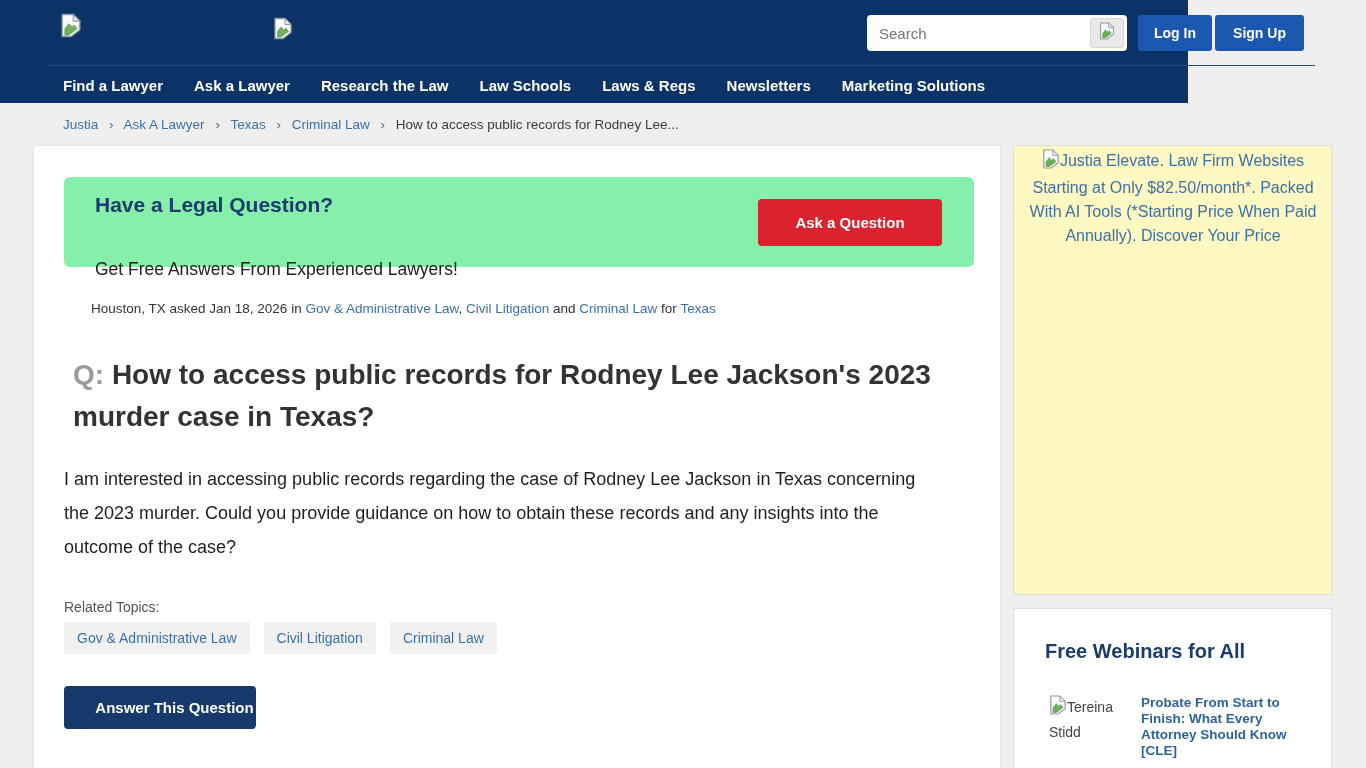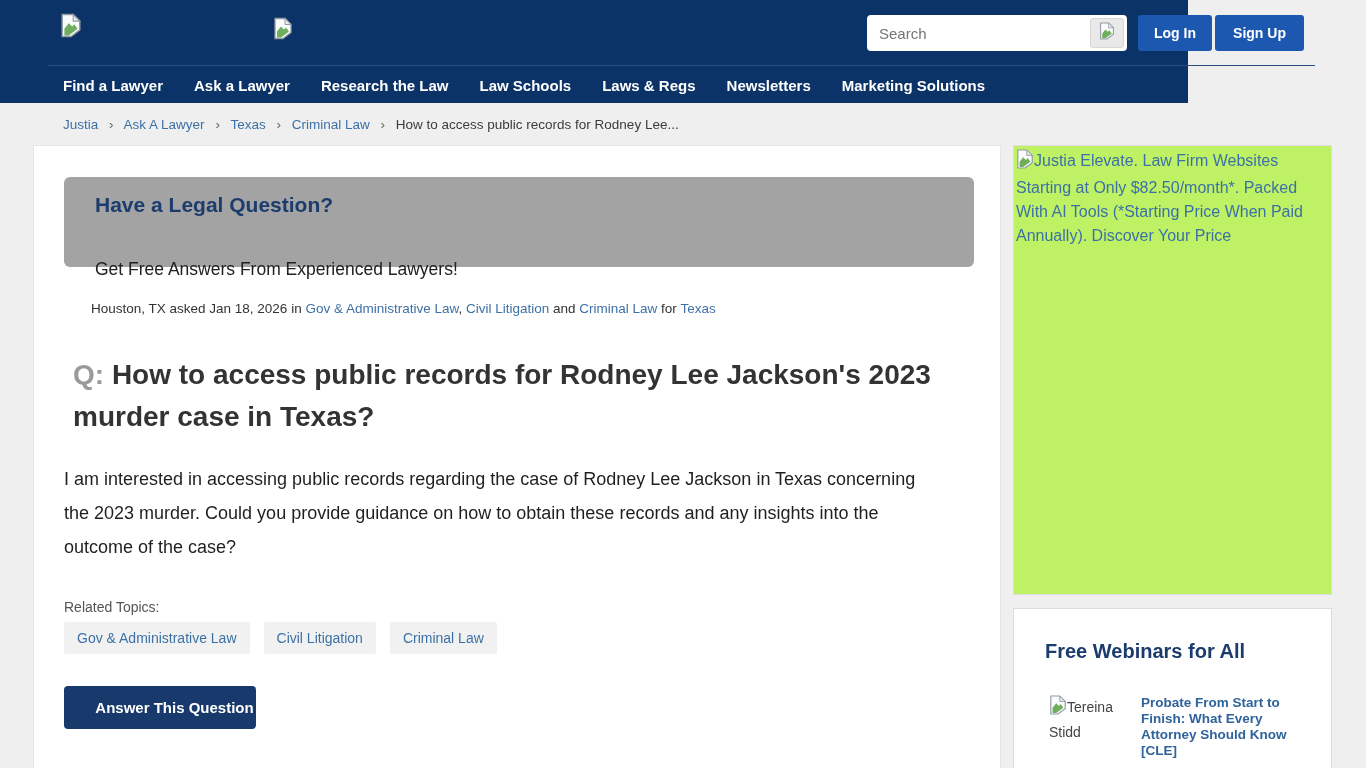--- a/index.html
+++ b/index.html
@@ -45,21 +45,21 @@
   .breadcrumb .bc-sep { color:#666; margin:0 7px; }
   .breadcrumb .bc-cur { color:#3c3c3c;margin-top:13px; }
 
   
   .main-card {
     position:absolute; left:33px; top:145px; width:968px; height:623px;
     background:#fff; border:1px solid #e6e6e6; border-bottom:none;
   }
   .cta-box {
     position:absolute; left:30px; top:31px; width:910px; height:90px;
-    background:#a3a3a3; border-radius:6px;
+    background:#86efac; border-radius:6px;
   }
   .cta-title { position:absolute; left:31px; top:16px; font-size:21px; font-weight:bold; color:#1b3c6d; }
   .cta-sub   { position:absolute; left:31px; top:36px; font-size:17.5px; color:#222;margin-top:46px; }
   .cta-btn {
     position:absolute; right:32px; top:22px; width:184px; height:47px;
     background:#da232e; color:#fff; border:none; border-radius:4px;
     font:bold 15px "Liberation Sans", sans-serif; cursor:pointer;
   }
   .meta { position:absolute; left:57px; top:155px; font-size:13.5px; color:#333; }
   .meta .mlink { color:#3d71a6; cursor:pointer; }
@@ -80,22 +80,22 @@
   }
   .answer-btn {
     position:absolute; left:30px; top:540px; width:192px; height:43px;
     background:#18396b; color:#fff; border:none; border-radius:4px;
     font:bold 15px "Liberation Sans", sans-serif; cursor:pointer;padding-left:29px;
   }
 
   
   .side-ad {
     position:absolute; left:1013px; top:145px; width:319px; height:450px;
-    background:#bef264; border:1px solid #ddd; padding:3px 1px 0 2px;
-    font-size:16px; line-height:24px; color:#3d71a6; cursor:pointer;
+    background:#fef9c3; border:1px solid #ddd; padding:3px 1px 0 2px;
+    font-size:16px; line-height:24px; color:#3d71a6; cursor:pointer;text-align:center;
   }
   .side-webinars {
     position:absolute; left:1013px; top:608px; width:319px; height:220px;
     background:#fff; border:1px solid #ddd;
   }
   .web-heading { position:absolute; left:31px; top:31px; font-size:20px; font-weight:bold; color:#1b3c6d; }
   .web-item { position:absolute; left:35px; top:86px; display:flex; width:270px; }
   .web-thumb { width:92px; font-size:14px; line-height:22px; color:#444; flex:0 0 92px; }
   .web-right { width:180px; }
   .web-title { font-size:13.5px; line-height:16px; font-weight:bold; color:#2f639b; cursor:pointer; }
@@ -163,20 +163,21 @@
   <span class="bc-link">Criminal Law</span>
   <span class="bc-sep">›</span>
   <span class="bc-cur">How to access public records for Rodney Lee...</span>
 </div>
 
 <div class="main-card">
 
   <div class="cta-box">
     <div class="cta-title">Have a Legal Question?</div>
     <div class="cta-sub">Get Free Answers From Experienced Lawyers!</div>
+    <button class="cta-btn">Ask a Question</button>
   </div>
 
   <div class="meta">
     <span>Houston, TX asked Jan 18, 2026 in </span><span class="mlink">Gov &amp; Administrative Law</span><span>, </span><span class="mlink">Civil Litigation</span><span> and </span><span class="mlink">Criminal Law</span><span> for </span><span class="mlink">Texas</span>
   </div>
 
   <h1 class="q-title"><span class="q-label">Q: </span><span>How to access public records for Rodney Lee Jackson's 2023 murder case in Texas?</span></h1>
 
   <p class="q-body">I am interested in accessing public records regarding the case of Rodney Lee Jackson in Texas concerning the 2023 murder. Could you provide guidance on how to obtain these records and any insights into the outcome of the case?</p>
 

